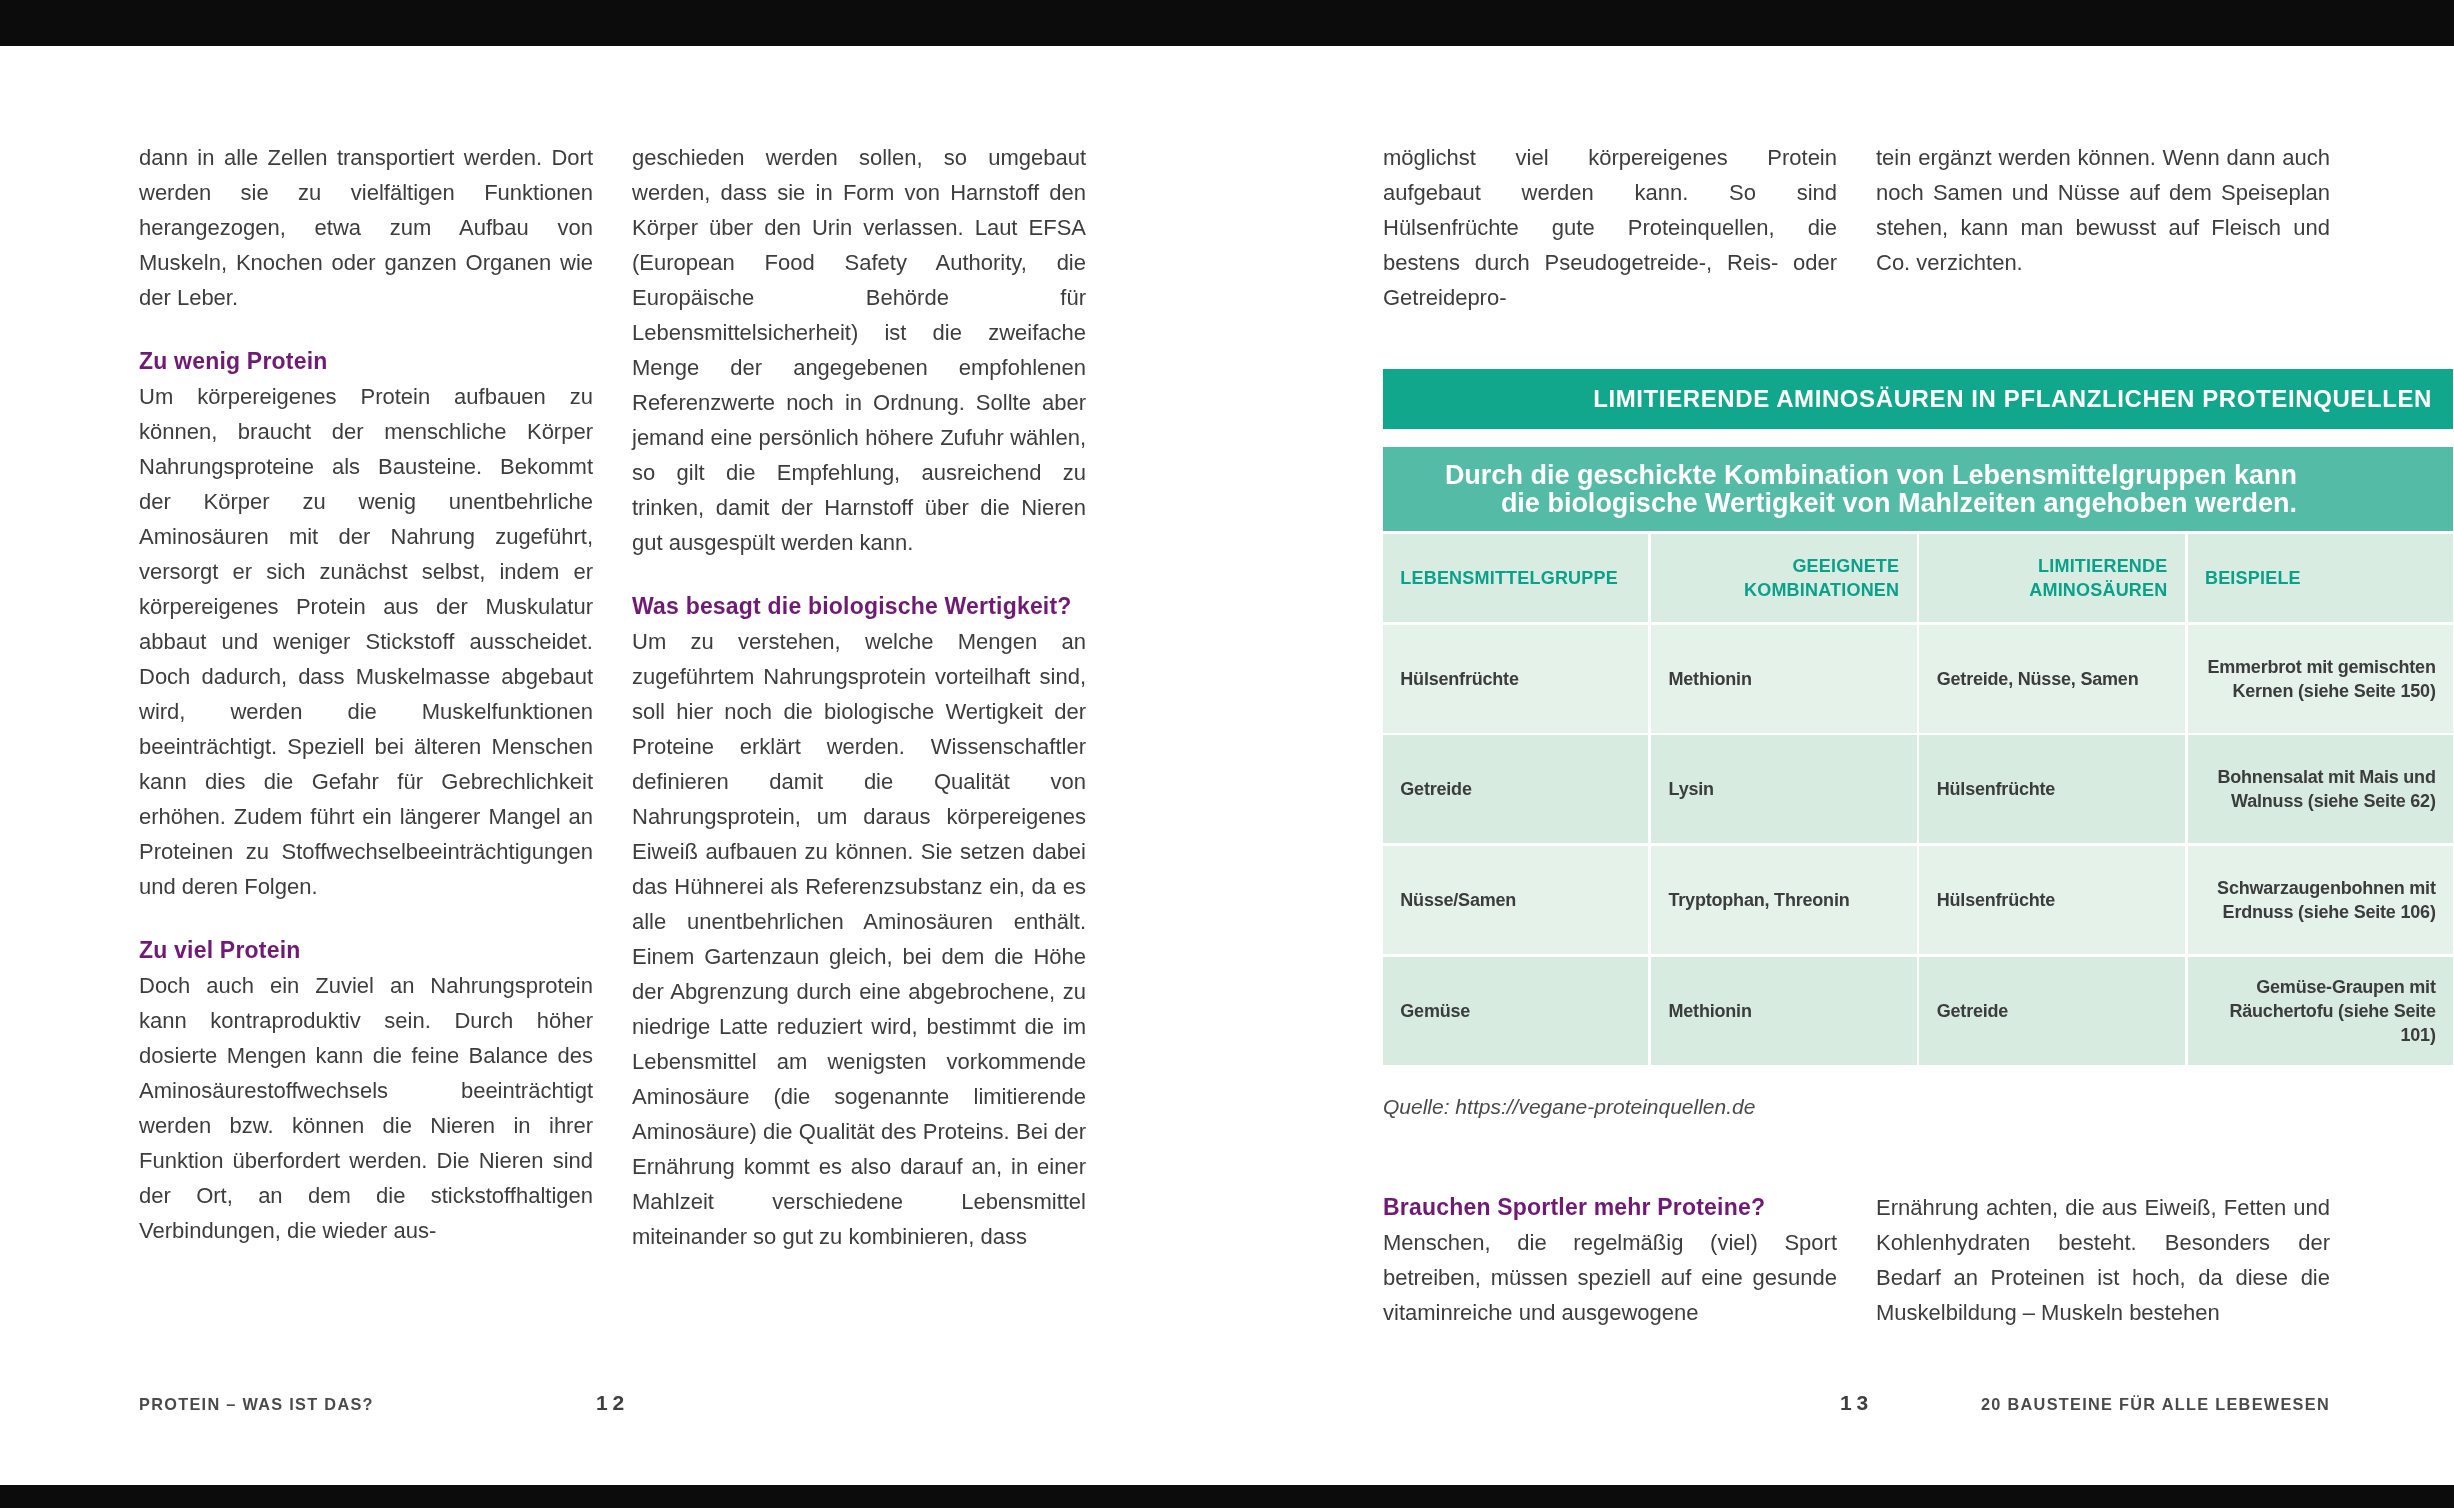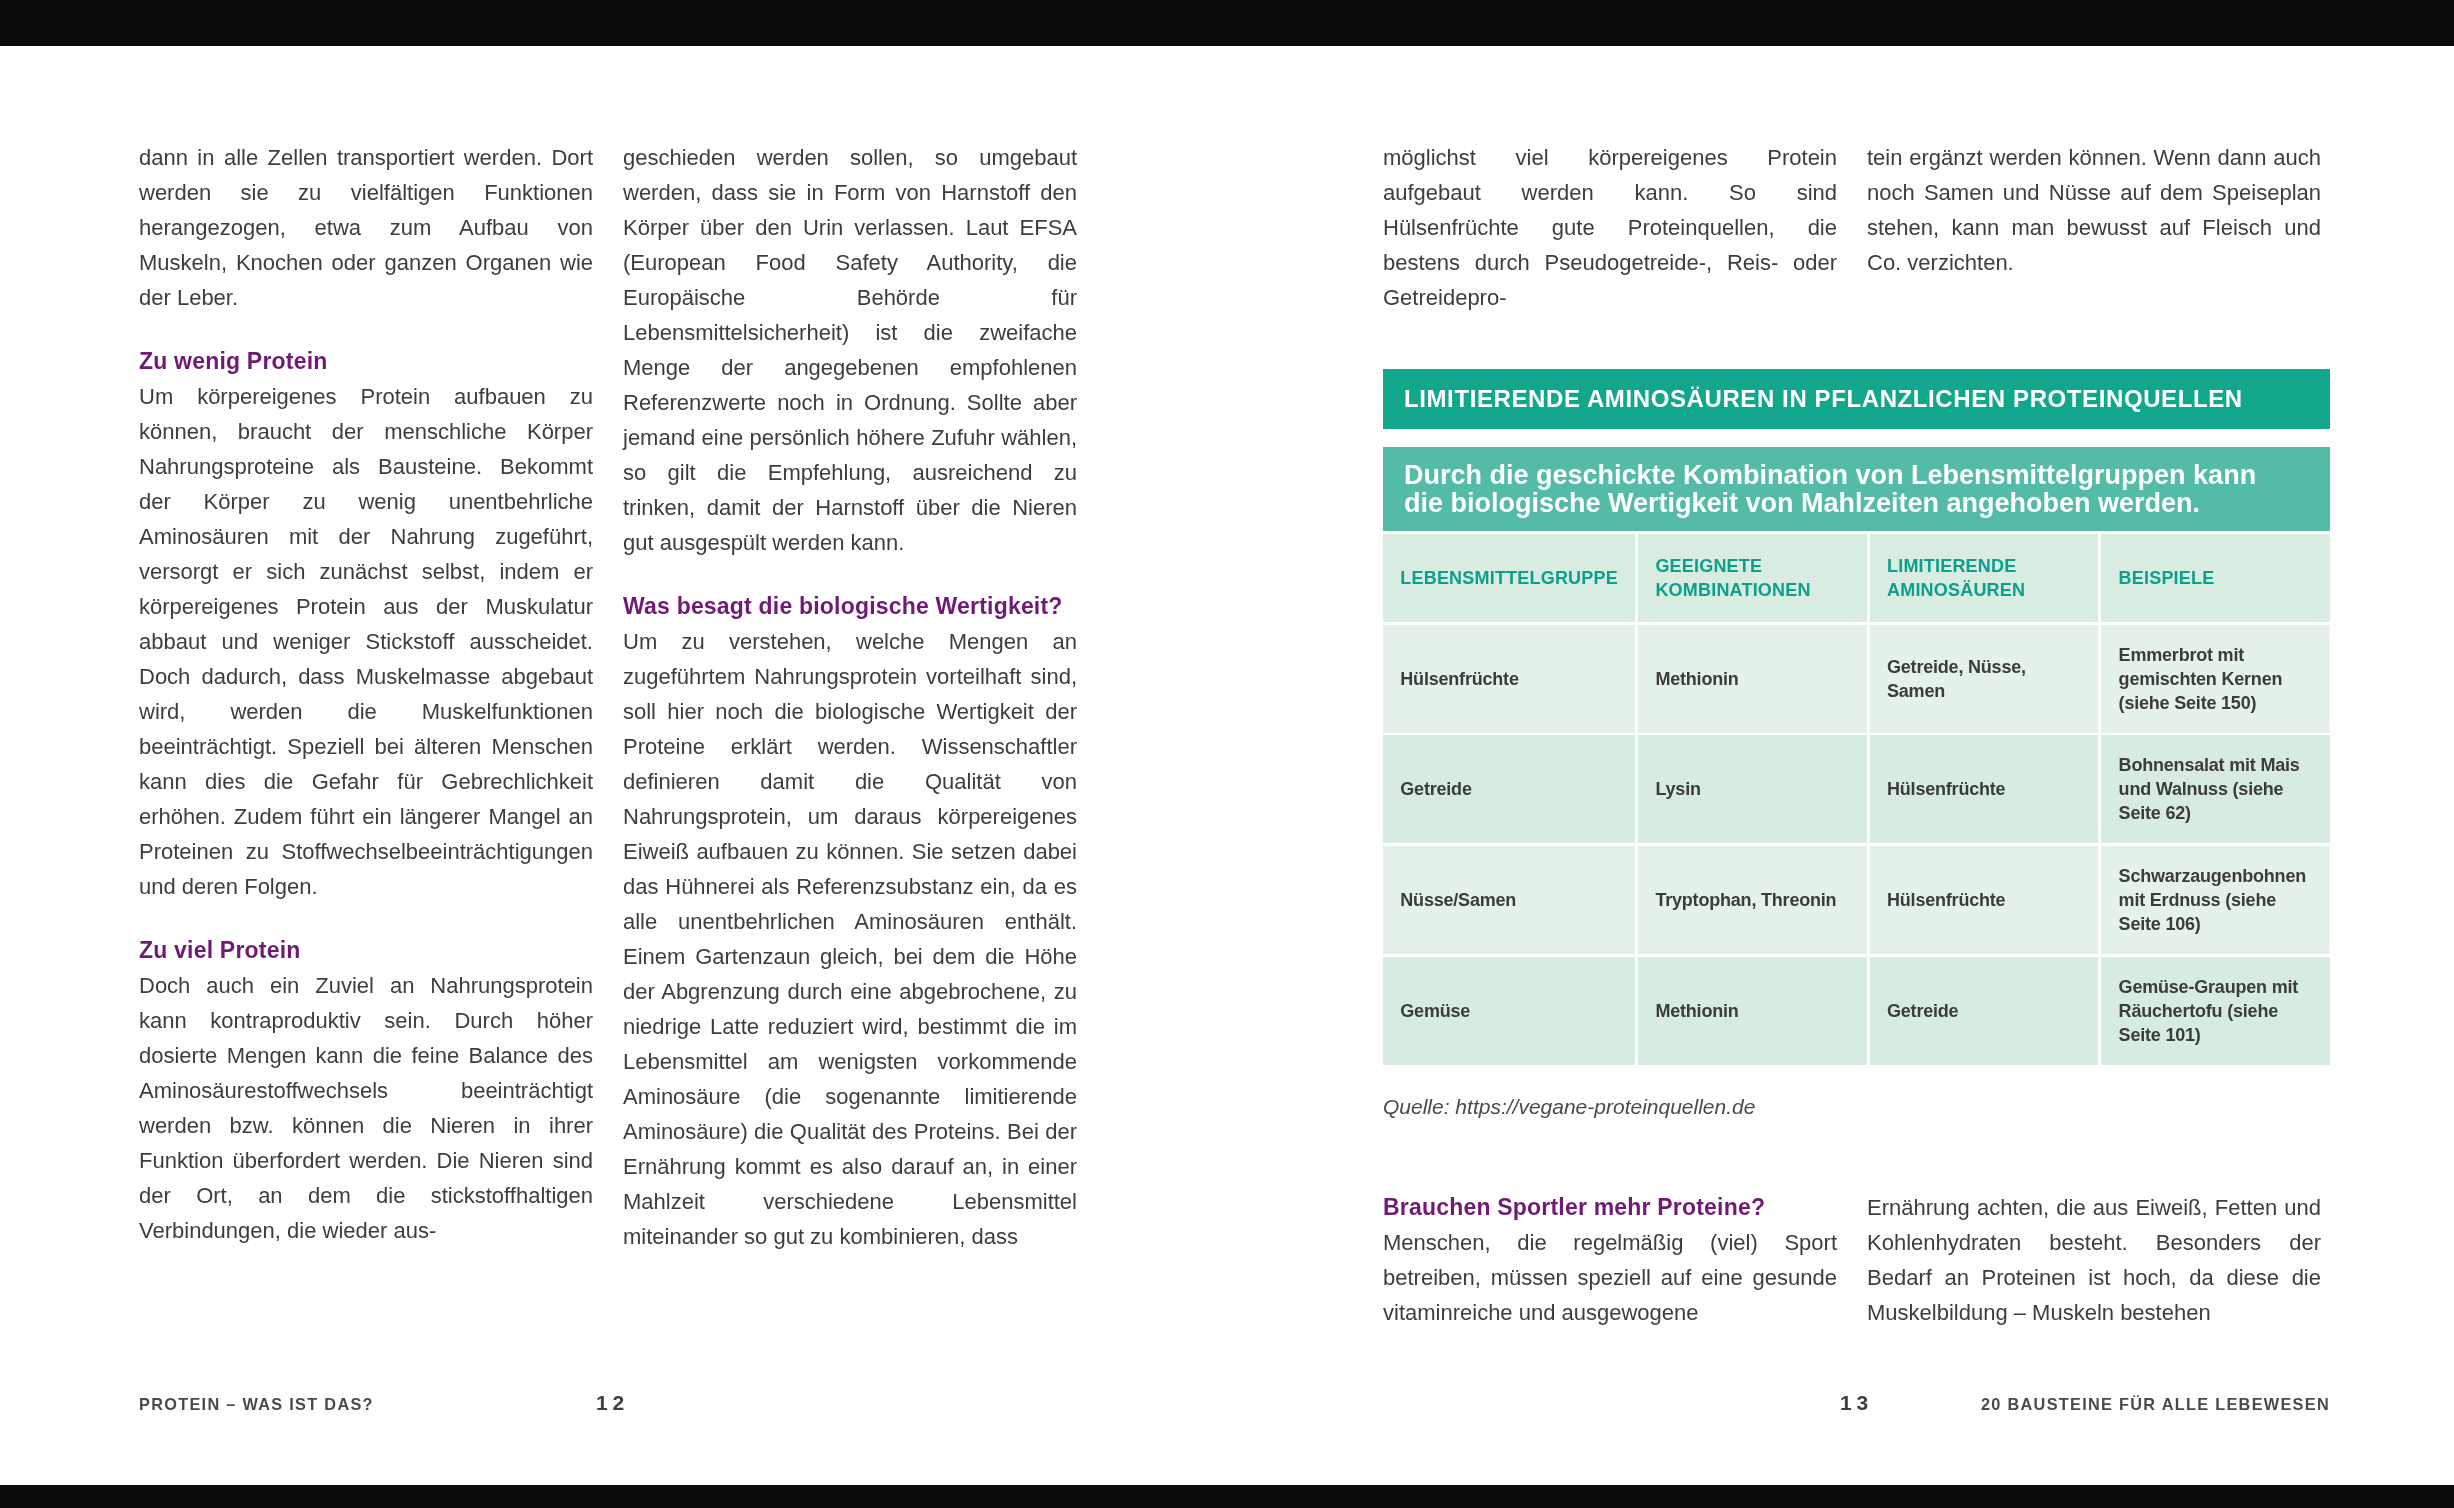--- a/index.html
+++ b/index.html
@@ -8,35 +8,35 @@
     position:relative; width:2455px; height:1508px; background:#ffffff; overflow:hidden;
     font-family:"Liberation Sans", sans-serif; color:#3d3d3d;
   }
   .bar-top { position:absolute; top:0; left:0; width:100%; height:46px; background:#0c0c0c; }
   .bar-bottom { position:absolute; bottom:0; left:0; width:100%; height:23px; background:#0c0c0c; }
 
   .page { position:absolute; top:140px; width:947px; }
   .page-left  { left:139px; }
   .page-right { left:1383px; }
 
-  .two-col { display:flex; gap:30px; }
+  .two-col { display:flex; gap:39px; }
   .col { width:454px; }
 
   .body-text {
     font-size:22px; line-height:35px; color:#3d3d3d;
     text-align:justify; hyphens:auto; -webkit-hyphens:auto;
   }
   .body-heading {
     font-size:23px; line-height:35px; font-weight:bold; color:#701a75;
     margin-top:29px; letter-spacing:0.2px;
   }
   .body-heading.first { margin-top:0; }
 
   
-  .tablebox { margin-top:54px; width:947px; }
+  .tablebox { margin-top:54px; width:1070px;text-align:right; }
   .t-title {
     background:var(--table-title-bg, #10a78d); color:#ffffff; font-weight:bold;
     font-size:24px; line-height:29px; letter-spacing:0.6px; padding:15.4px 21px;
   }
   .t-sub {
     background:var(--table-subtitle-bg, #54bba6); color:#ffffff; font-weight:bold;
     font-size:27px; line-height:28px; padding:14px 21px; margin-top:18px;
   }
   .t-sub span { display:block; max-width:893px; }
   .t-grid {

